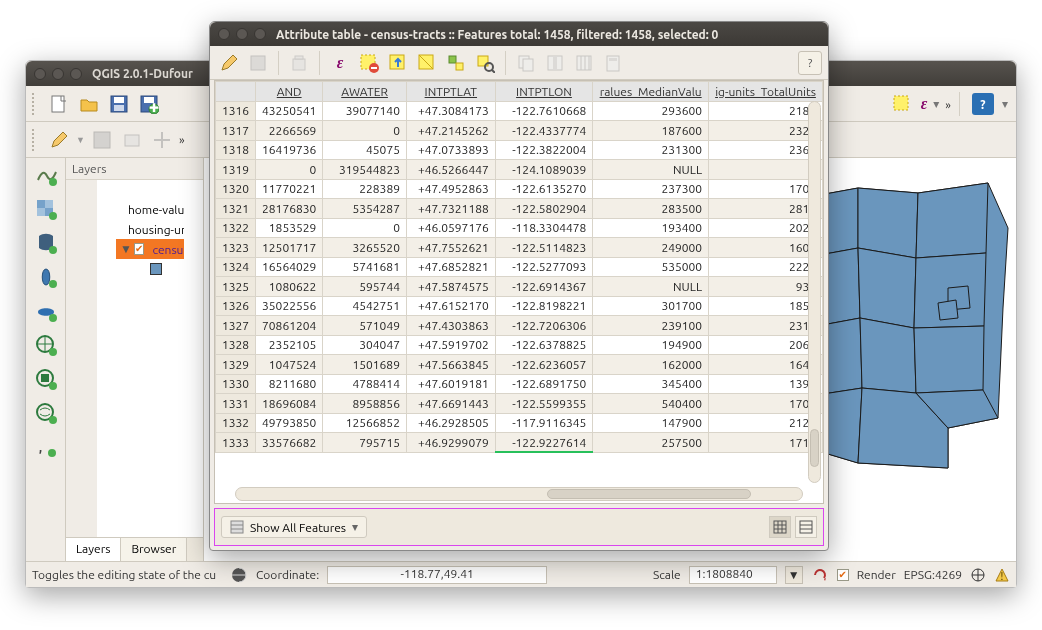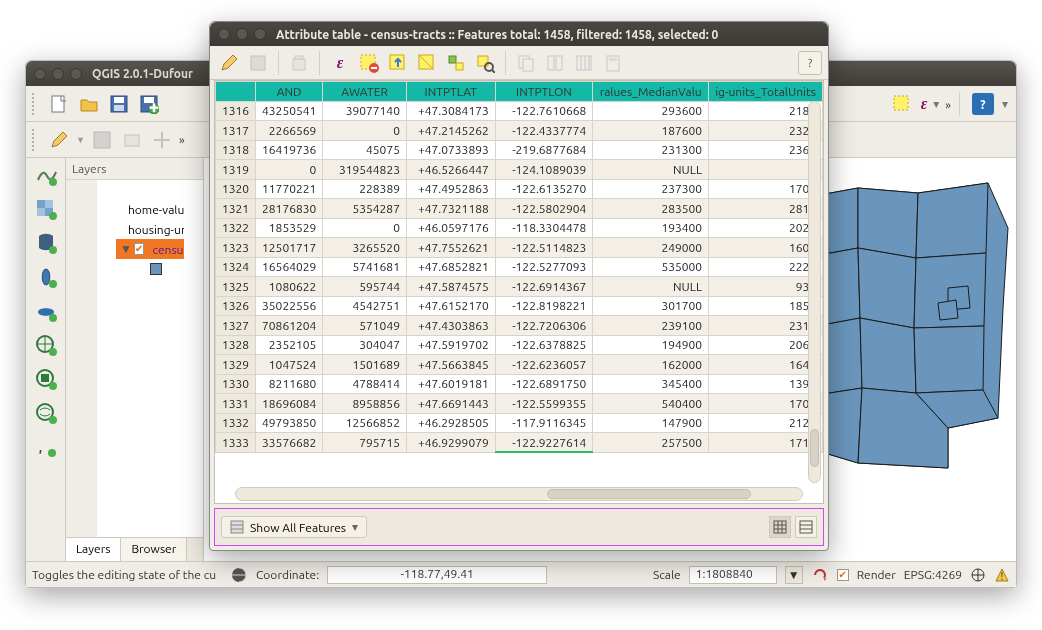--- a/index.html
+++ b/index.html
@@ -41,21 +41,21 @@
   #scale-box{ width:88px; text-align:left; padding-left:6px;}
   .dd { width:18px; height:18px; border:1px solid #c7c1b5; background:#efe9dd; display:flex; align-items:center; justify-content:center;}
 
   
   #attr-win { left:209px; top:21px; width:620px; height:530px; background:#f0ece6; border:1px solid #888; border-radius:6px 6px 4px 4px; z-index:5;}
   #attr-titlebar { height:24px; background:linear-gradient(#4b4844,#3c3935); border-radius:6px 6px 0 0; display:flex; align-items:center; padding:0 8px; color:#ece8e1; font-size:12px; font-weight:bold;}
   #attr-toolbar { height:34px; display:flex; align-items:center; padding:0 6px; gap:3px; border-bottom:1px solid #cfcabf;}
   #attr-grid-wrap { position:absolute; top:58px; bottom:46px; left:4px; right:4px; background:#fff; border:1px solid #c6c0b4; overflow:hidden;}
   table.attr { border-collapse:collapse; width:100%; font-size:11.5px;}
   table.attr th, table.attr td { border:1px solid #d9d4c9; padding:2px 6px; height:19.5px; white-space:nowrap; }
-  table.attr th { background:#14b8a6; font-weight:normal; position:sticky; top:0; color:#333;}
+  table.attr th { background:#e5e5e5; font-weight:normal; position:sticky; top:0; color:#333;text-decoration:underline;}
   table.attr td { text-align:right; color:#222;}
   table.attr td.rowhdr { background:#eee9de; text-align:center; width:34px;}
   table.attr tbody tr:nth-child(even) td:not(.rowhdr){ background:#f3efe7;}
   .hscroll { position:absolute; bottom:2px; left:20px; right:20px; height:14px; background:#efe9dd; border:1px solid #d2ccc0; border-radius:8px;}
   .hscroll .thumb{ position:absolute; top:1px; bottom:1px; left:55%; width:36%; background:#d8d2c6; border:1px solid #c4beb2; border-radius:7px;}
   .vscroll { position:absolute; top:20px; bottom:20px; right:2px; width:13px; background:#efe9dd; border:1px solid #d2ccc0; border-radius:7px;}
   .vscroll .thumb{ position:absolute; left:1px; right:1px; top:86%; height:10%; background:#d8d2c6; border:1px solid #c4beb2; border-radius:7px;}
   #attr-bottom { position:absolute; left:4px; right:4px; bottom:4px; height:38px; display:flex; align-items:center; justify-content:space-between; border:1px solid #d946ef; background:#eee9de; padding:0 6px;}
   .feat-btn { display:flex; align-items:center; gap:6px; padding:3px 8px; border:1px solid #cfcabf; background:#f5f1e7; border-radius:3px;}
   .mode-btns{display:flex; gap:4px;}
@@ -434,21 +434,21 @@
             <td>+47.2145262</td>
             <td>-122.4337774</td>
             <td>187600</td>
             <td>2327</td>
           </tr>
           <tr>
             <td class="rowhdr">1318</td>
             <td>16419736</td>
             <td>45075</td>
             <td>+47.0733893</td>
-            <td>-219.6877684</td>
+            <td>-122.3822004</td>
             <td>231300</td>
             <td>2364</td>
           </tr>
           <tr>
             <td class="rowhdr">1319</td>
             <td>0</td>
             <td>319544823</td>
             <td>+46.5266447</td>
             <td>-124.1089039</td>
             <td>NULL</td>

